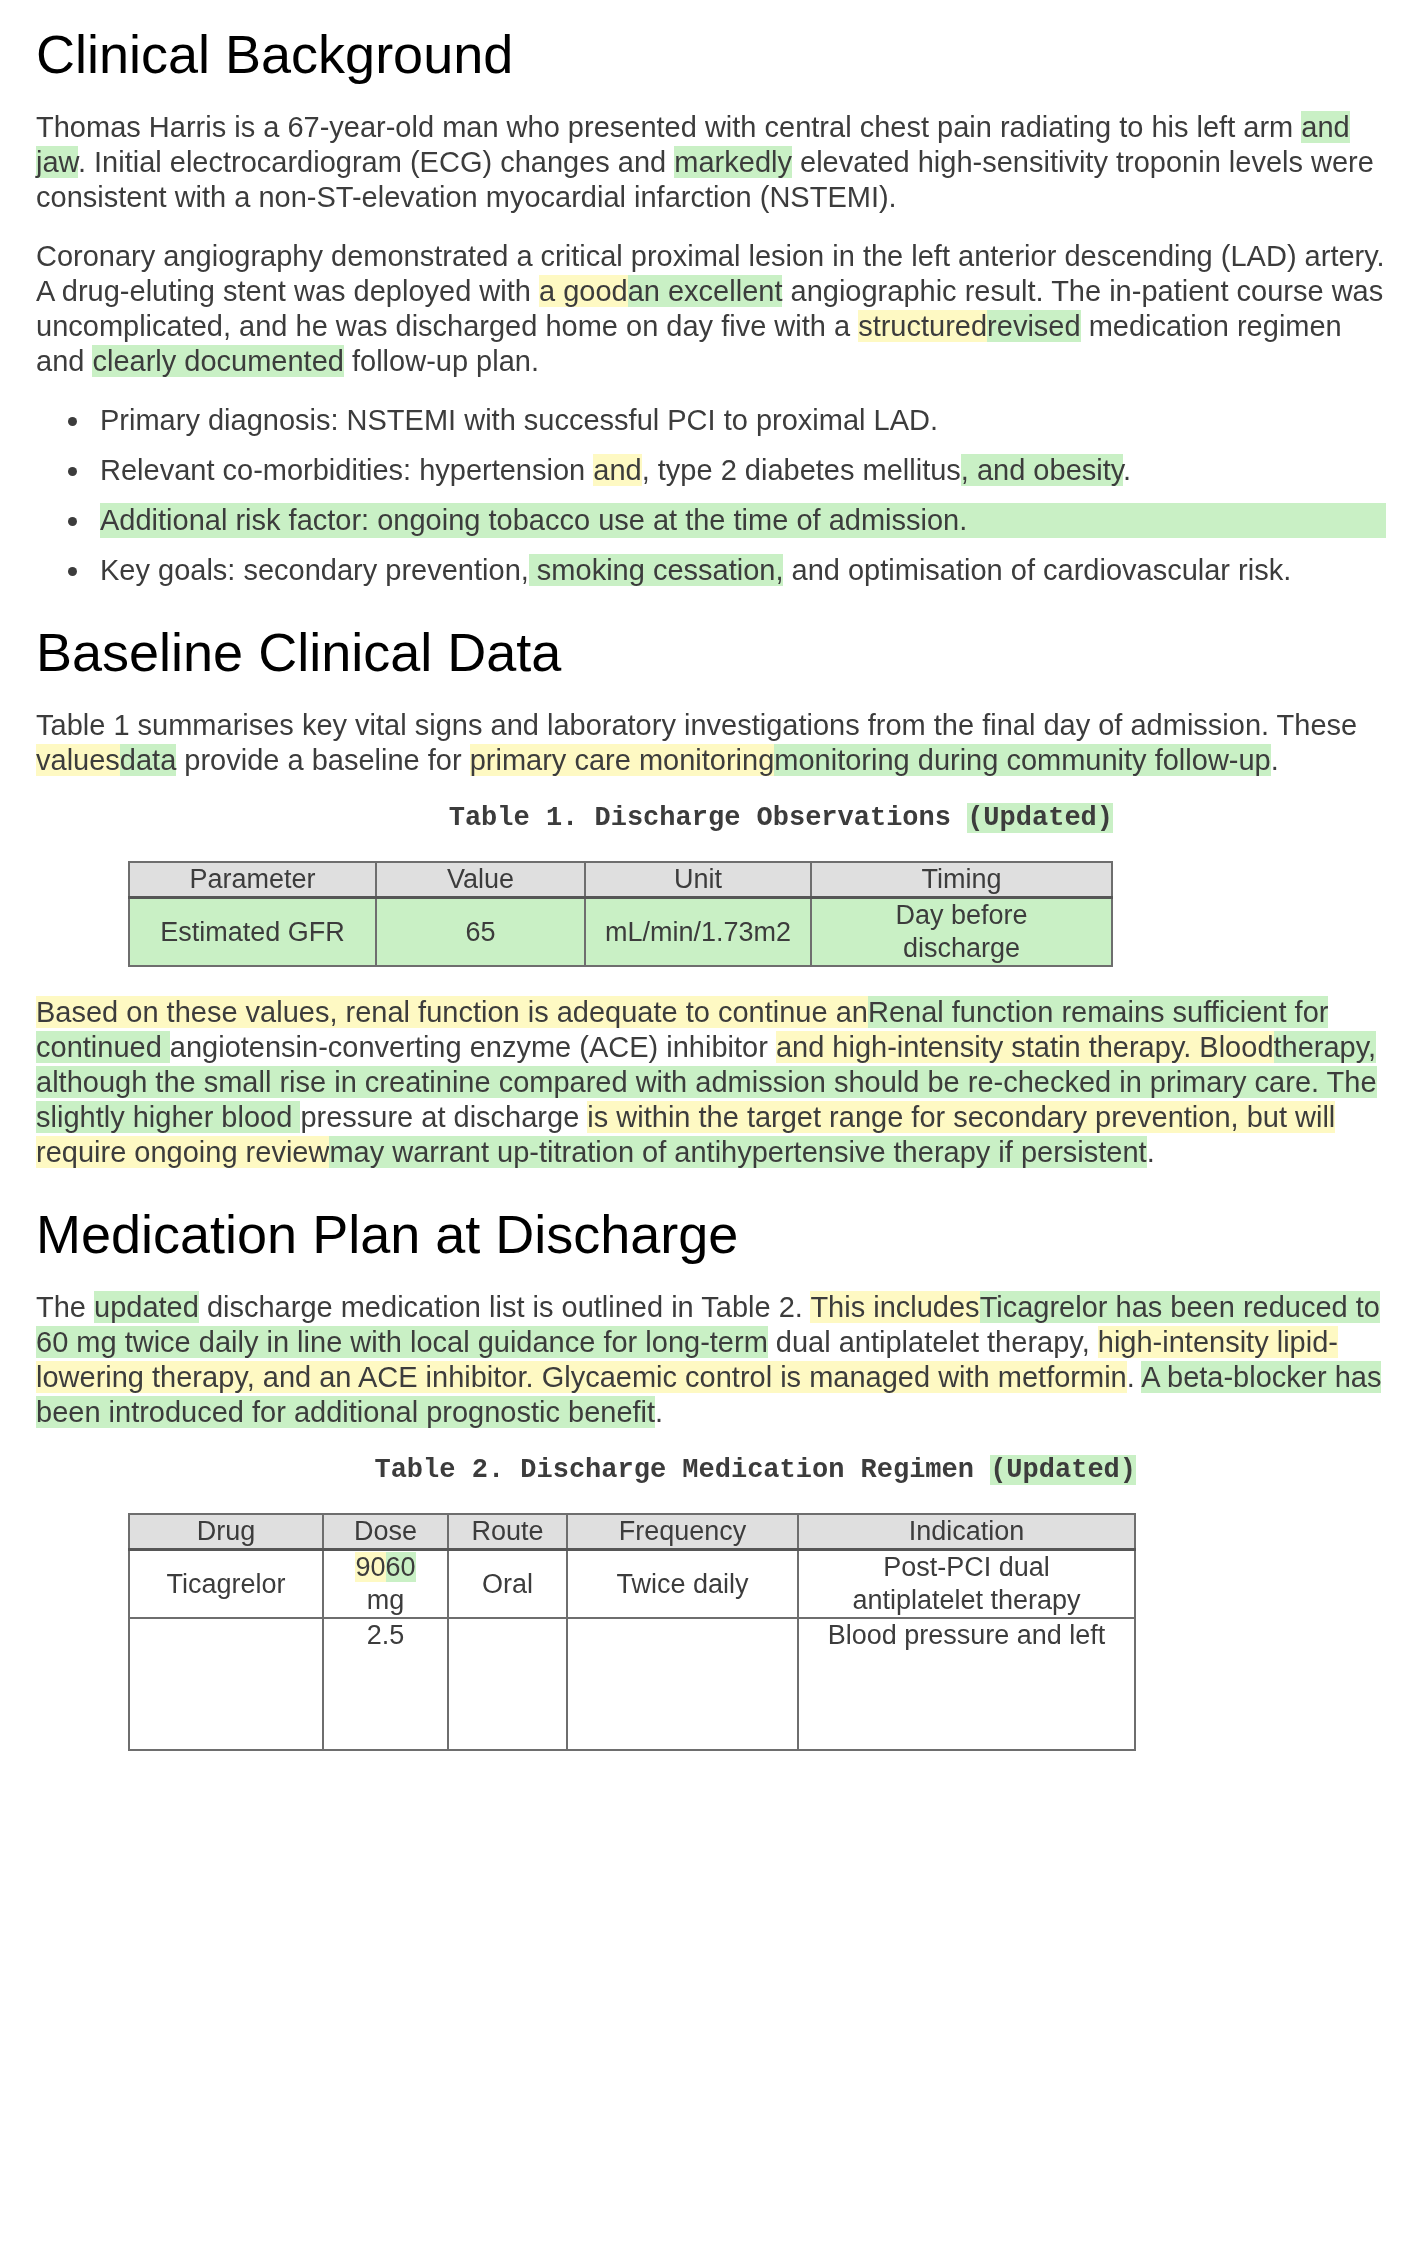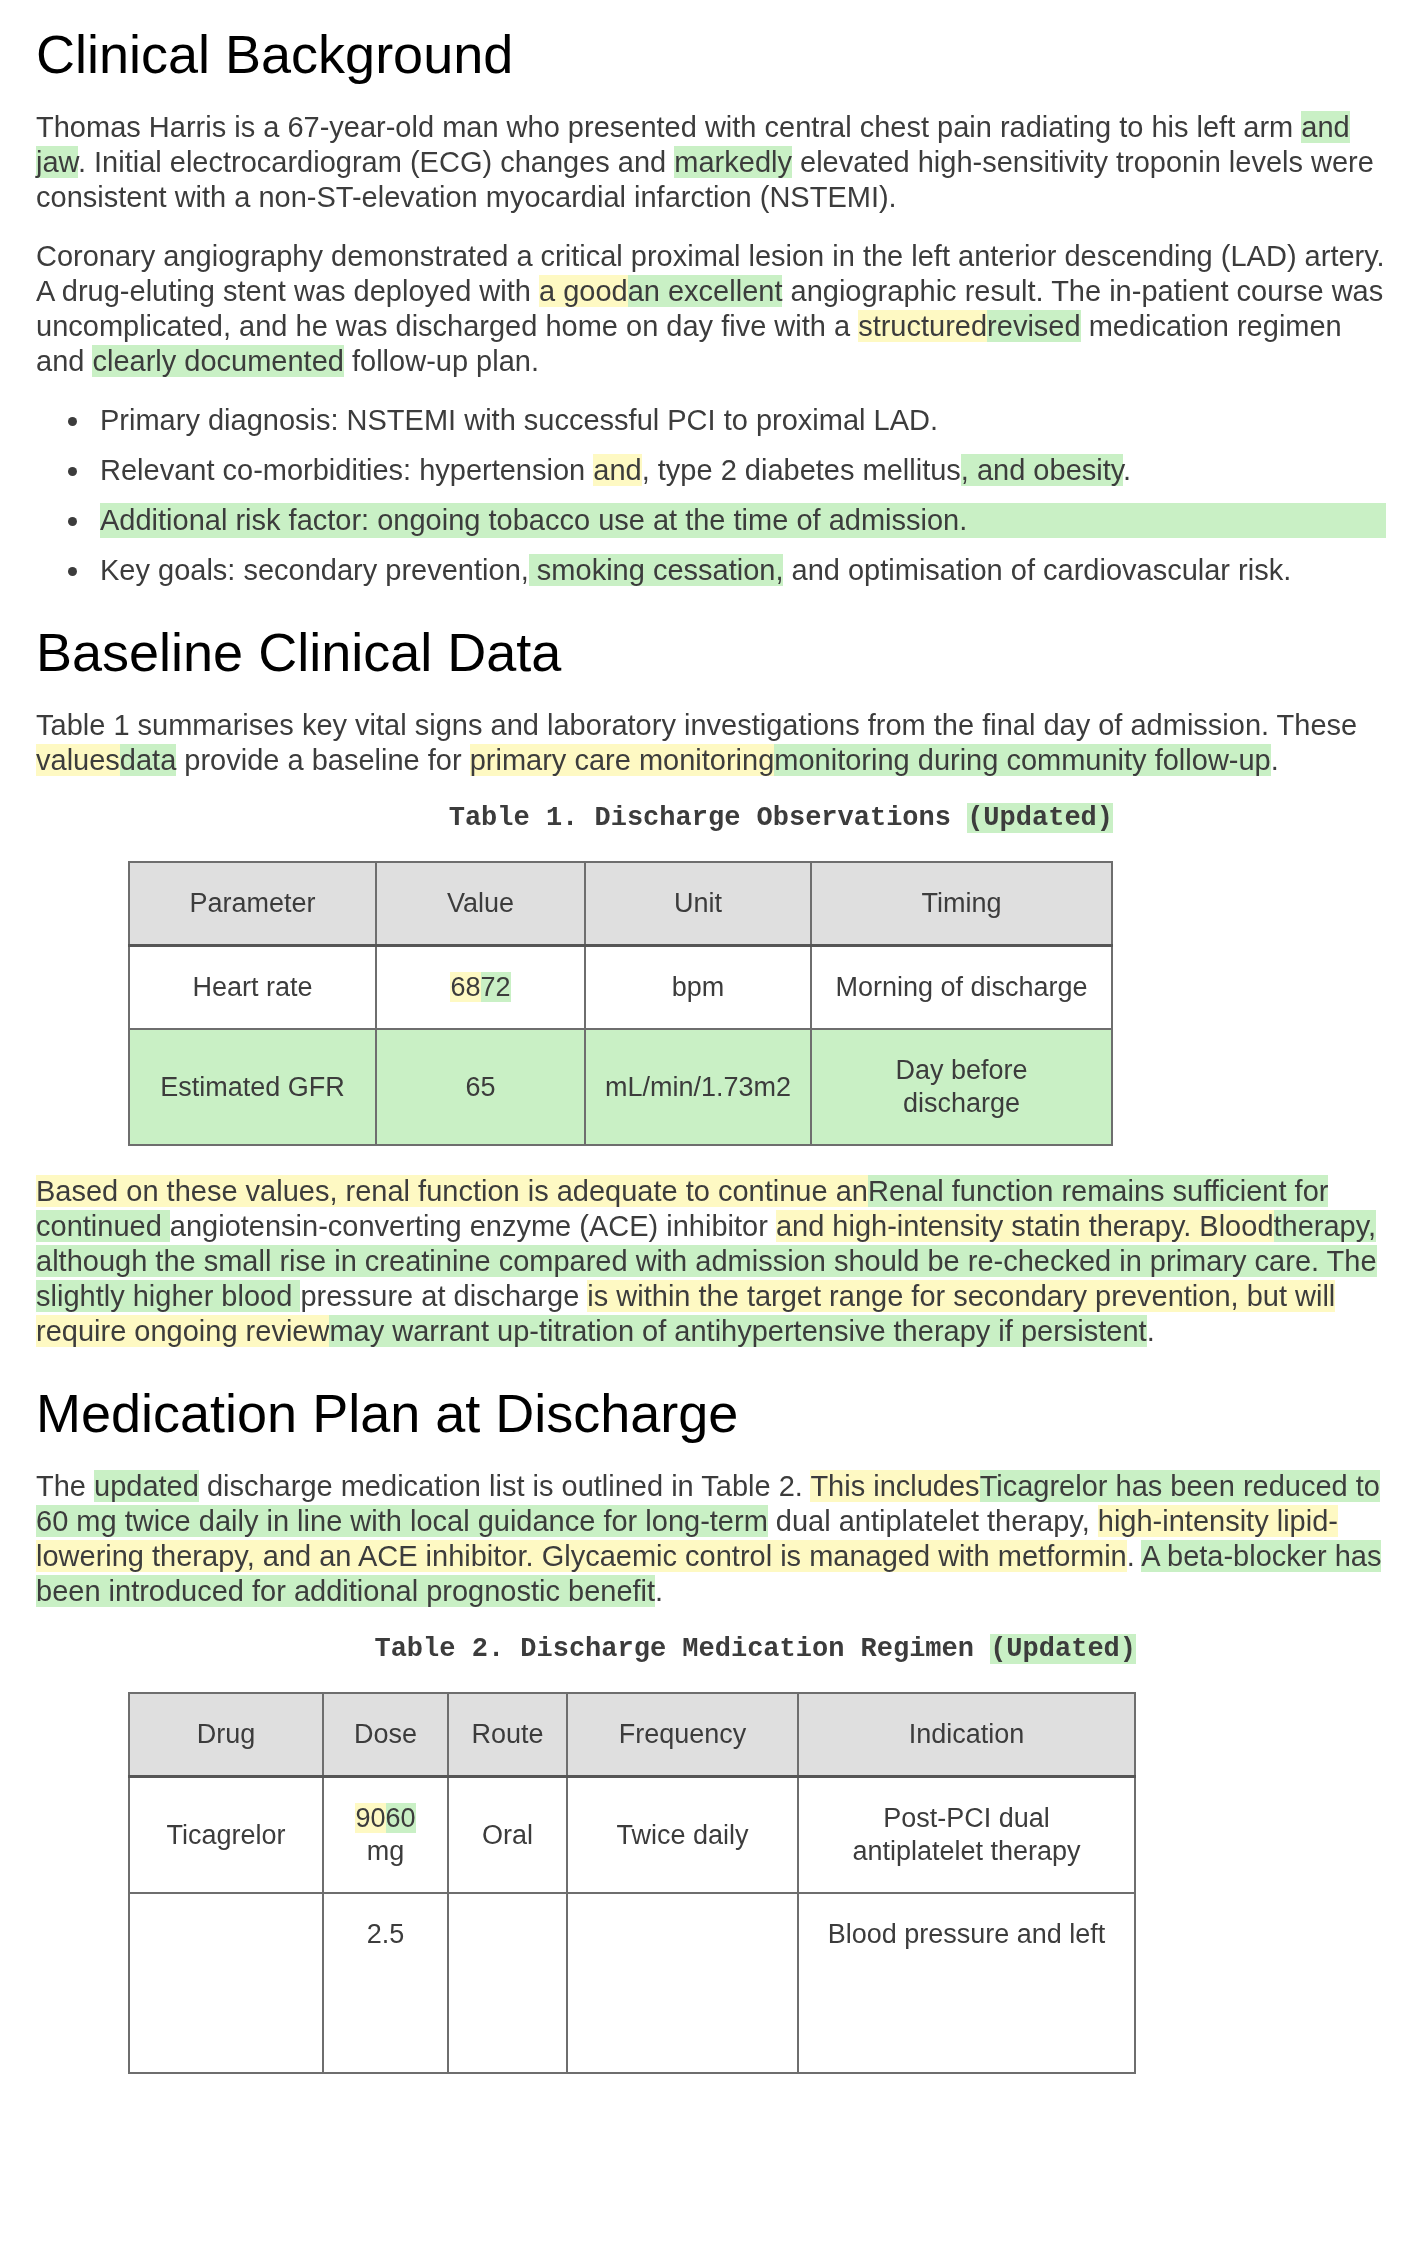--- a/index.html
+++ b/index.html
@@ -57,21 +57,21 @@
   }
   table {
     border-collapse: collapse;
     table-layout: fixed;
     font-size: 27px;
     line-height: 33px;
     border: 2px solid #565656;
   }
   th, td {
     border: 2px solid #6e6e6e;
-    padding: 24px 12px;
+    padding: 0 12px;
     text-align: center;
     vertical-align: middle;
     white-space: pre-line;
     overflow: hidden;
   }
   thead th {
     background: #dfdfdf;
     font-weight: 400;
     border-bottom: 3px solid #565656;
   }
@@ -111,26 +111,20 @@
       </colgroup>
       <thead>
         <tr>
           <th>Parameter</th>
           <th>Value</th>
           <th>Unit</th>
           <th>Timing</th>
         </tr>
       </thead>
       <tbody>
-        <tr>
-          <td><span>Heart rate</span></td>
-          <td><span class="hl-del">68</span><span class="hl-ins">72</span></td>
-          <td><span>bpm</span></td>
-          <td><span>Morning of discharge</span></td>
-        </tr>
         <tr class="ins-row">
           <td><span>Estimated GFR</span></td>
           <td><span>65</span></td>
           <td><span>mL/min/1.73m2</span></td>
           <td><span>Day before
 discharge</span></td>
         </tr>
       </tbody>
     </table>
 </div>

